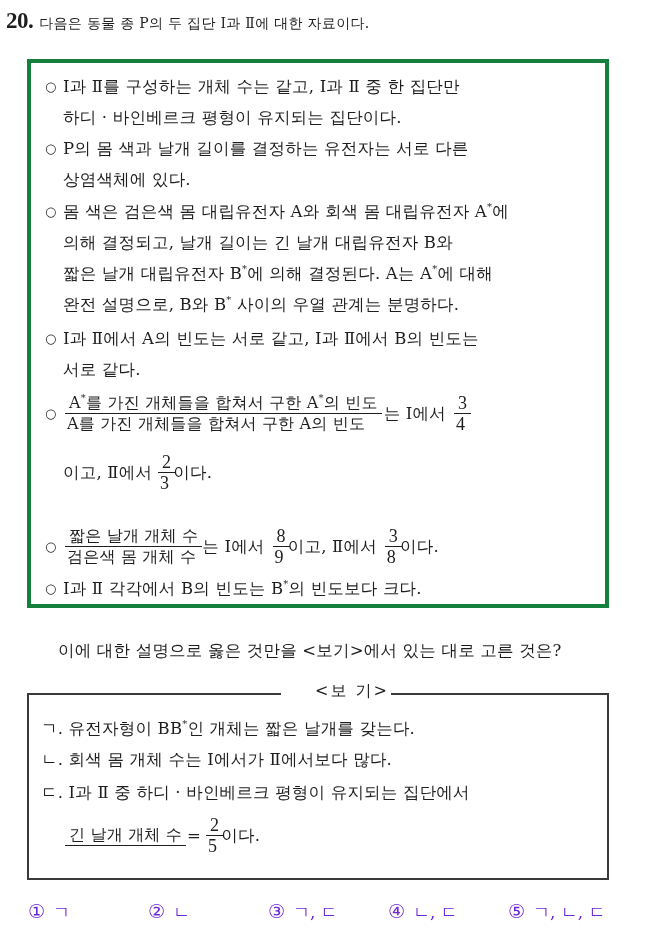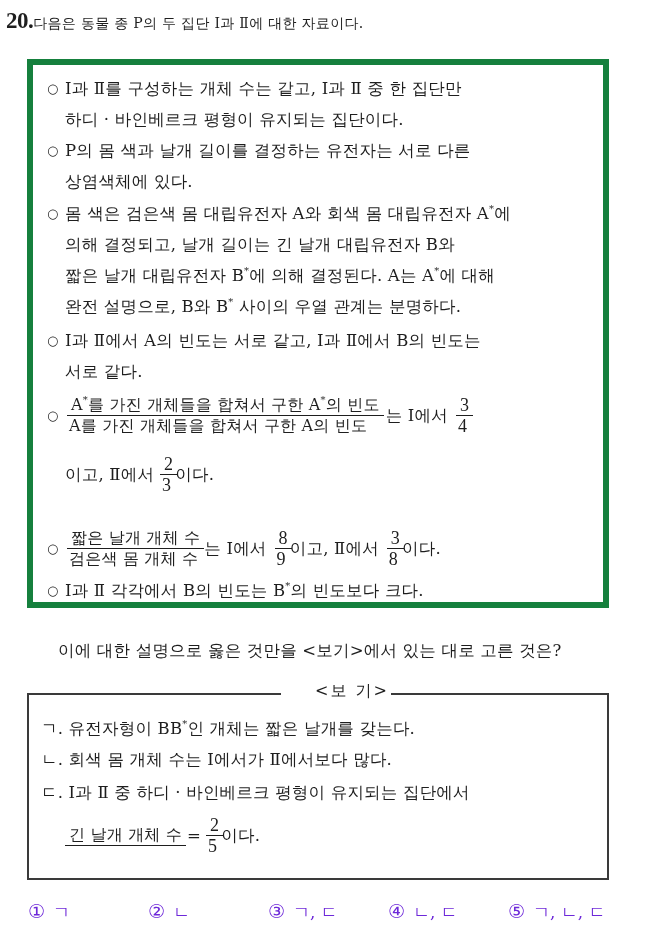--- a/index.html
+++ b/index.html
@@ -22,33 +22,33 @@
       top: 8px;
       display: flex;
       align-items: baseline;
       white-space: nowrap;
     }
     .q-number {
       font-family: "Liberation Serif", serif;
       font-weight: bold;
       font-size: 23px;
       letter-spacing: -0.5px;
-      margin-right: 0;
+      margin-right: 6px;
     }
     .q-title {
       font-size: 14px;
       letter-spacing: 0.3px;
     }
     .data-box {
       position: absolute;
       left: 27px;
       top: 59px;
       width: 582px;
       height: 549px;
-      border: 6px solid #15803d;
+      border: 4px solid #15803d;
       box-sizing: border-box;
     }
     .bullet {
       position: absolute;
       left: 14px;
       width: 560px;
       line-height: 31px;
       letter-spacing: 0.2px;
     }
     .bullet .dot {

